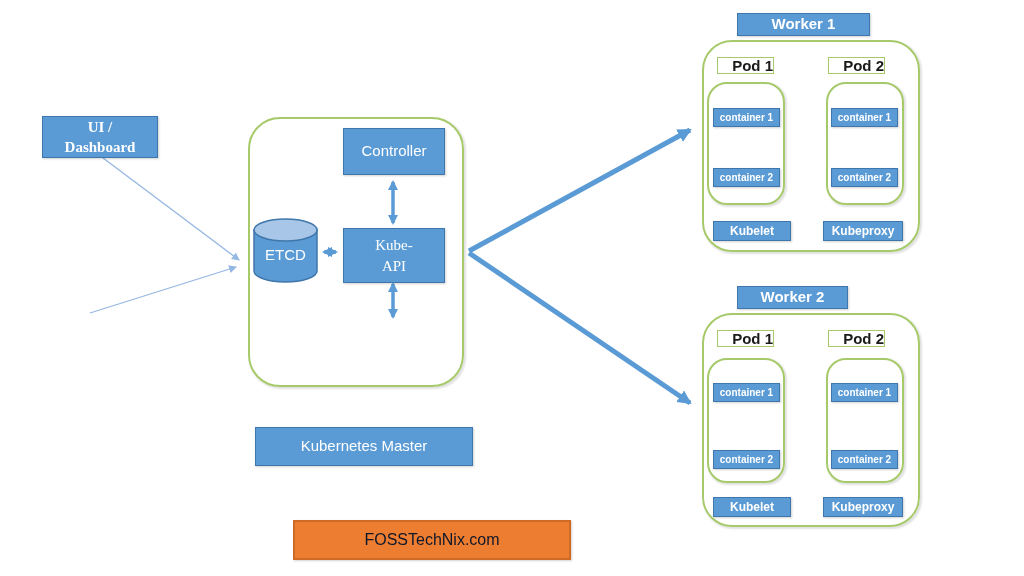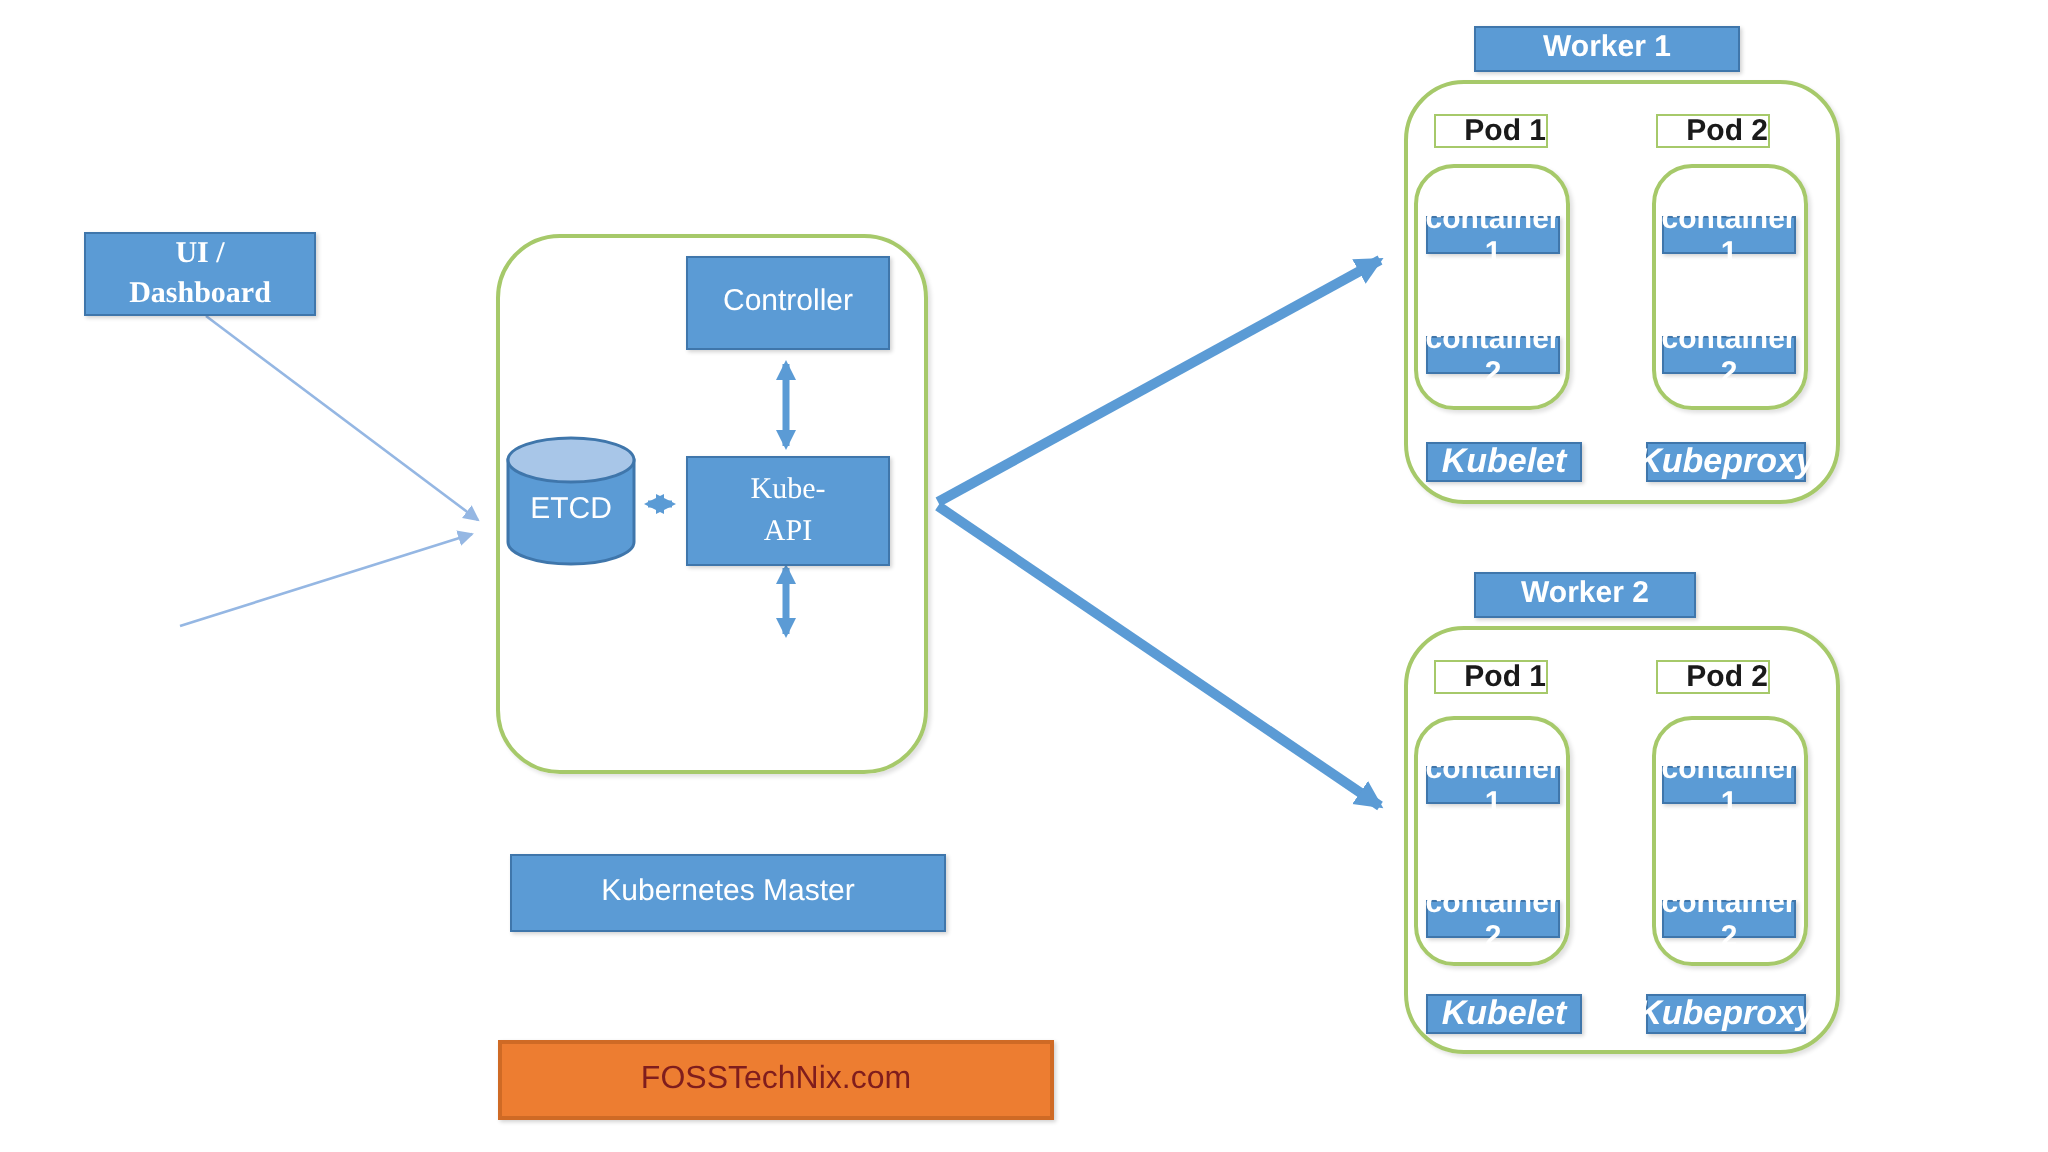--- a/index.html
+++ b/index.html
@@ -12,40 +12,41 @@
     box-sizing:border-box;text-align:center;
   }
   .blue{
     background:var(--box-blue,#5b9bd5);
     border:1.5px solid var(--box-blue-border,#3f76ab);
     color:#ffffff;
     box-shadow:1px 1px 2px rgba(0,0,0,0.18);
   }
   .bold{font-weight:700;}
   .fs15{font-size:15px;line-height:1.25;}
-  .fs12{font-size:17px;font-style:italic;}
-  .fs9{font-size:15px;}
+  .fs12{font-size:12px;}
+  .fs9{font-size:10px;}
   .two-line{flex-direction:column;line-height:1.35;font-family:Liberation Serif, serif;}
   .green-round{
     position:absolute;box-sizing:border-box;background:transparent;
     border:2px solid var(--green-border,#a6c96a);
     box-shadow:1.5px 1.5px 2px rgba(0,0,0,0.12);
   }
   .pod-label{
     position:absolute;box-sizing:border-box;background:#ffffff;
     border:1.5px solid var(--green-border,#a6c96a);
     color:var(--pod-label-text,#1a1a1a);
     display:flex;align-items:center;justify-content:flex-end;
     font-weight:700;font-size:15px;
   }
   .orange{
     background:var(--orange,#ed7d31);
     border:2px solid var(--orange-border,#cf6a25);
-    color:#7f1d1d;font-size:16px;
+    color:#0f172a;font-size:16px;
     box-shadow:1px 1px 2px rgba(0,0,0,0.18);
+    margin-left:44px;
   }
   .overlay{position:absolute;left:0;top:0;pointer-events:none;}
   .thin-line{stroke:var(--thin-arrow,#95b7e3);stroke-width:1.3;fill:none;}
   .dbl-line{stroke:var(--thick-arrow,#5b9bd5);stroke-width:3.5;fill:none;}
   .thick-line{stroke:var(--thick-arrow,#5b9bd5);stroke-width:5;fill:none;}
   .cyl-body{fill:var(--box-blue,#5b9bd5);stroke:var(--box-blue-border,#3f76ab);stroke-width:1.5;}
   .cyl-top{fill:var(--cylinder-top,#a8c6e8);stroke:var(--box-blue-border,#3f76ab);stroke-width:1.5;}
   .m-thin{fill:var(--thin-arrow,#95b7e3);}
   .m-blue{fill:var(--thick-arrow,#5b9bd5);}
 </style>

